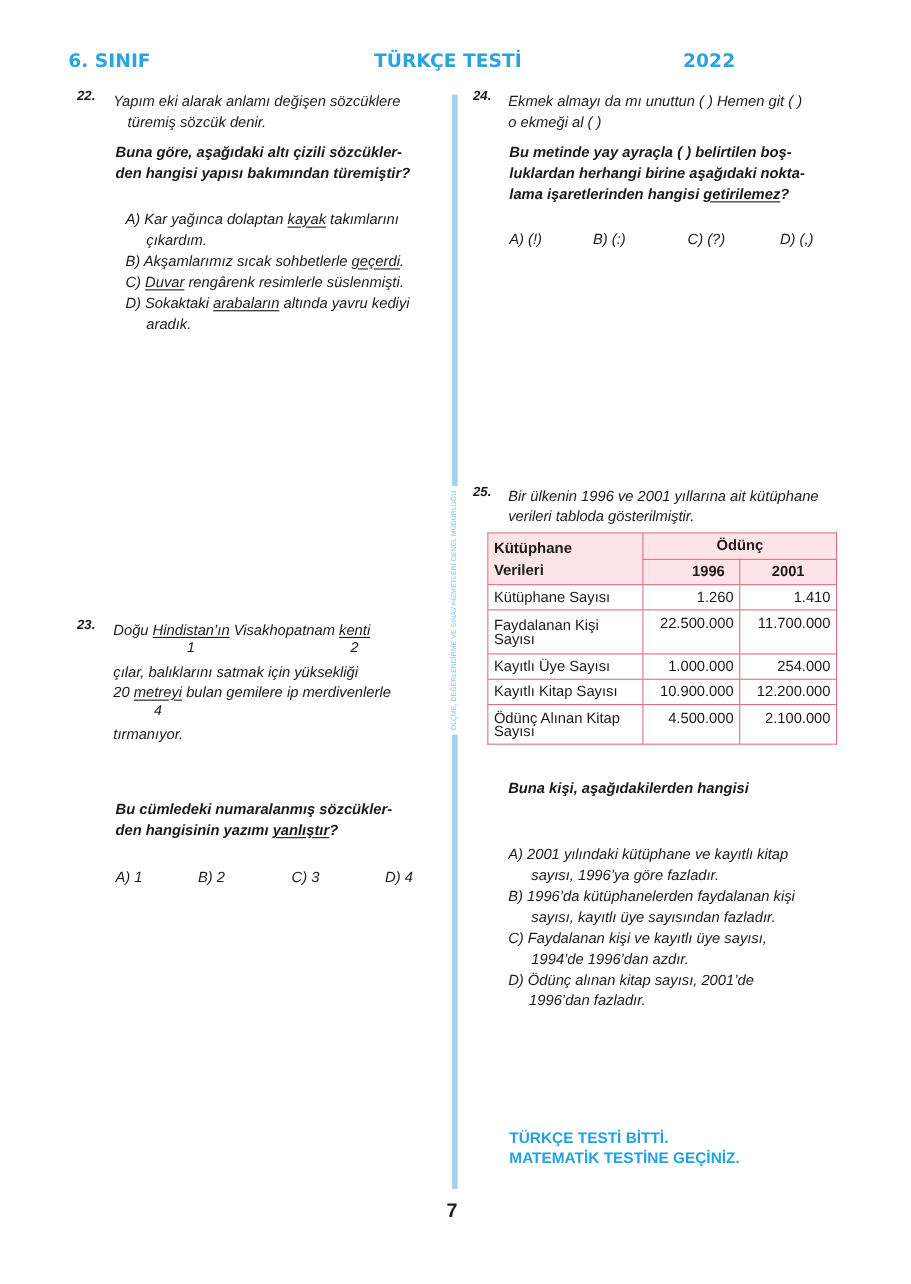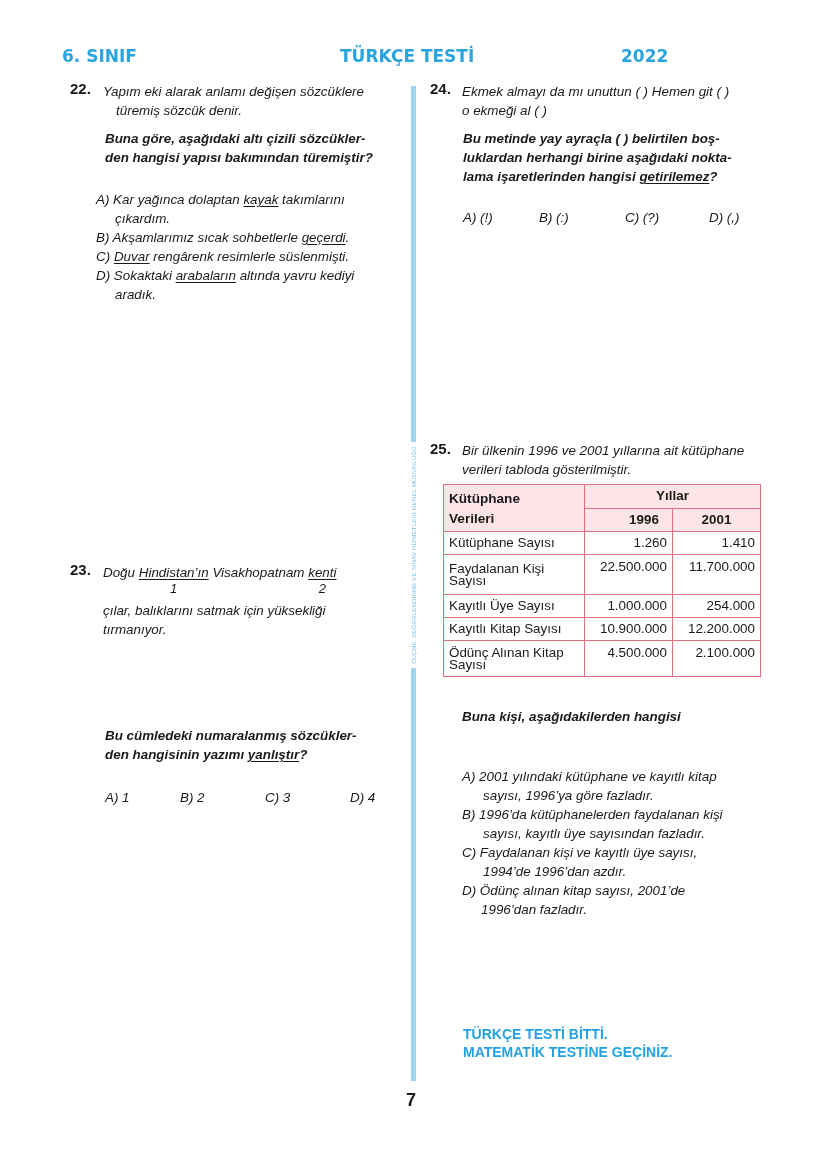--- a/index.html
+++ b/index.html
@@ -5,21 +5,21 @@
   html, body { margin:0; padding:0; }
   body { width:828px; height:1167px; background:#ffffff; position:relative; font-family:"Liberation Sans", sans-serif; color:#1a1a1a; overflow:hidden; }
   .header { position:absolute; top:46px; left:0; width:828px; height:24px; font-family:"DejaVu Sans", sans-serif; font-weight:bold; color:#2aa4de; font-size:17px; }
   .header span { position:absolute; top:0; }
   .h-left { left:62px; }
   .h-center { left:340px; }
   .h-right { left:621px; }
   .divider { position:absolute; left:411px; top:86px; width:5px; height:995px; background:#9fd3ee; }
   .vertical-text { position:absolute; left:413px; top:555px; transform:translate(-50%,-50%) rotate(-90deg); white-space:nowrap; font-size:6.2px; color:#7cc6ea; background:#ffffff; padding:0 4px; letter-spacing:0.1px; }
   .q { position:absolute; font-size:13.4px; line-height:19px;font-style:italic; }
-  .qnum { position:absolute; font-weight:bold; font-size:15px; }
+  .qnum { position:absolute; font-weight:bold; font-size:12px;font-style:italic; }
   .stem p { margin:0; }
   .bold { font-weight:bold; }
   .u { text-decoration:underline; text-underline-offset:2px; }
   .numword { display:inline-block; position:relative; }
   .numword .idx { position:absolute; left:50%; top:16px; transform:translateX(-50%); font-size:13px; }
   table.data { position:absolute; left:443px; top:484px; width:318px; border-collapse:collapse; font-size:13.4px; }
   table.data td, table.data th { border:1.5px solid #e07080; padding:2px 5px; line-height:14px; }
   table.data th { background:#fde4e8; font-weight:bold; text-align:left; }
   table.data th.center { text-align:center; }
   table.data td.num { text-align:right; }
@@ -41,21 +41,21 @@
 <div>
   <span class="qnum" style="left:70px; top:80px;">22.</span>
   <div class="q stem" style="left:103px; top:82px; width:300px;">
     <p>Yapım eki alarak anlamı değişen sözcüklere</p>
     <p style="padding-left:13px;">türemiş sözcük denir.</p>
   </div>
   <div class="q bold" style="left:105px; top:129px; width:305px;">
     <div>Buna göre, aşağıdaki altı çizili sözcükler-</div>
     <div>den hangisi yapısı bakımından türemiştir?</div>
   </div>
-  <div class="q" style="left:96px; top:190px; width:300px;">
+  <div class="q" style="left:114px; top:190px; width:300px;">
     <div>
       <span>A)</span><span> Kar yağınca dolaptan </span><span class="u">kayak</span><span> takımlarını</span>
       <div style="padding-left:19px;">çıkardım.</div>
     </div>
     <div>
       <span>B)</span><span> Akşamlarımız sıcak sohbetlerle </span><span class="u">geçerdi</span><span>.</span>
     </div>
     <div>
       <span>C)</span><span> </span><span class="u">Duvar</span><span> rengârenk resimlerle süslenmişti.</span>
     </div>
@@ -66,20 +66,23 @@
   </div>
 </div>
 
 <div>
   <span class="qnum" style="left:70px; top:561px;">23.</span>
   <div class="q" style="left:103px; top:563px; width:300px; line-height:19px;">
     <div style="height:38px;">
       <span>Doğu </span><span class="numword"><span class="u">Hindistan’ın</span><span class="idx">1</span></span><span> Visakhopatnam </span><span class="numword"><span class="u">kenti</span><span class="idx">2</span></span>
     </div>
     <div style="height:19px;">çılar, balıklarını satmak için yüksekliği</div>
+    <div style="height:38px;">
+      <span>20 </span><span class="numword"><span class="u">metreyi</span><span class="idx">4</span></span><span> bulan gemilere ip merdivenlerle</span>
+    </div>
     <div>tırmanıyor.</div>
   </div>
   <div class="q bold" style="left:105px; top:726px; width:300px;">
     <div>Bu cümledeki numaralanmış sözcükler-</div>
     <div><span>den hangisinin yazımı </span><span class="u">yanlıştır</span><span>?</span></div>
   </div>
   <div class="q" style="left:105px; top:788px; width:290px;">
     <span style="position:absolute; left:0;">A) 1</span>
     <span style="position:absolute; left:75px;">B) 2</span>
     <span style="position:absolute; left:160px;">C) 3</span>
@@ -113,21 +116,21 @@
     <div>verileri tabloda gösterilmiştir.</div>
   </div>
 
   <table class="data">
     <tbody>
         <tr>
       <th rowspan="2" style="width:130px; vertical-align:top; padding-top:4px; line-height:20px; font-size:13.6px;">
         <div>Kütüphane</div>
         <div>Verileri</div>
       </th>
-      <th colspan="2" class="center" style="height:18px;">Yıllar</th>
+      <th colspan="2" class="center" style="height:18px;">Ödünç</th>
     </tr>
     <tr>
       <th class="center" style="height:18px;padding-left:36px;">1996</th>
       <th class="center">2001</th>
     </tr>
     <tr style="height:23px;">
       <td>Kütüphane Sayısı</td>
       <td class="num">1.260</td>
       <td class="num">1.410</td>
     </tr>

